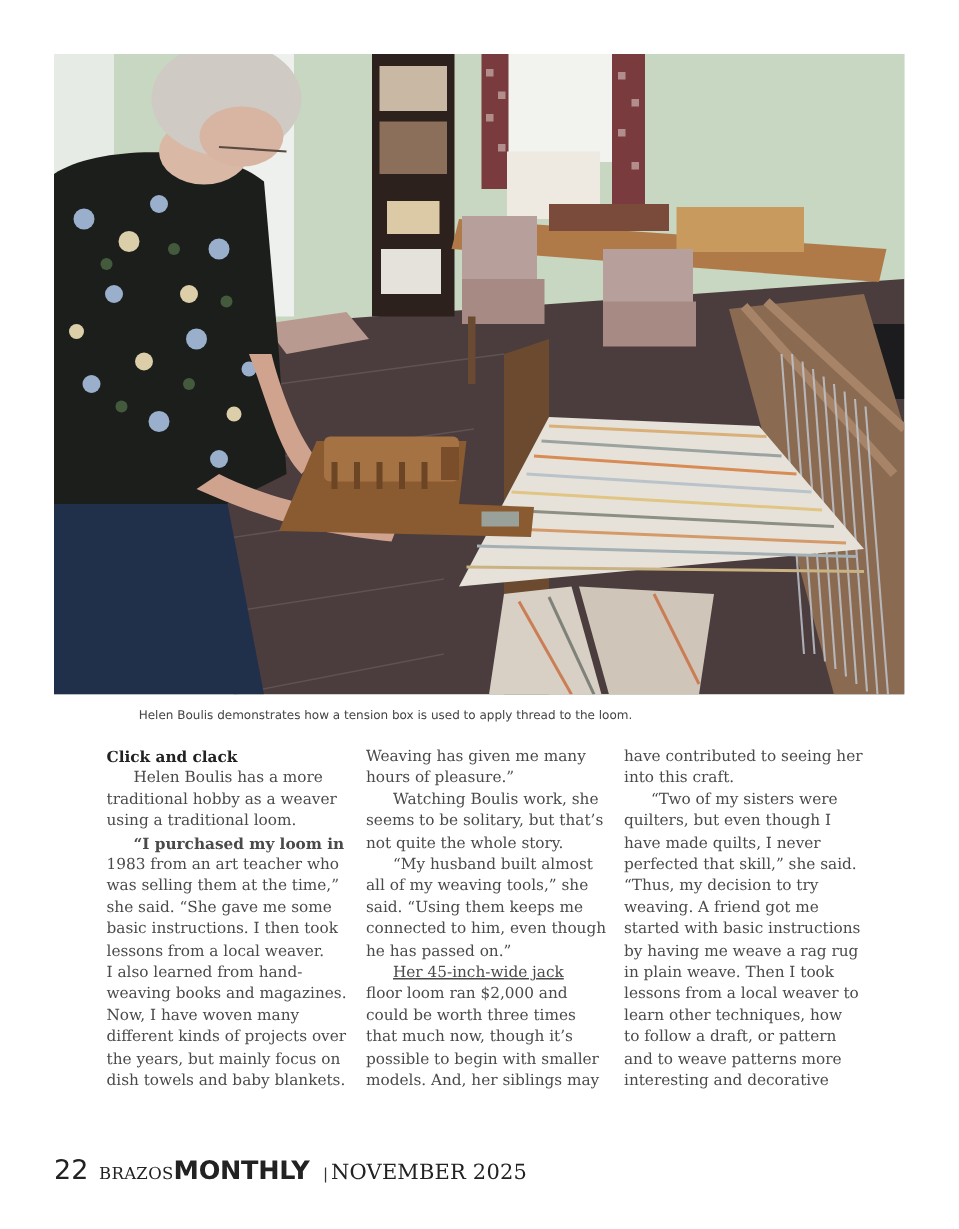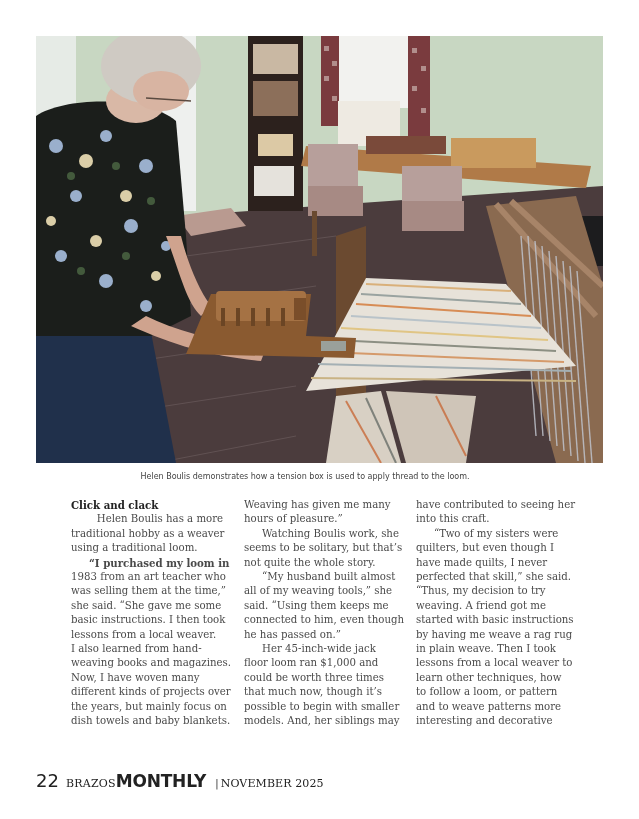--- a/index.html
+++ b/index.html
@@ -1,31 +1,31 @@
 <!DOCTYPE html>
 <html><head>
 <meta charset="utf-8">
 <style>
   html, body { margin: 0; padding: 0; background: #ffffff; }
   body { width: 639px; height: 819px; position: relative; overflow: hidden; font-family: "DejaVu Serif", serif; color: #3a3a3a; }
   .photo { position: absolute; left: 36px; top: 36px; width: 567px; height: 427px; overflow: hidden; background: #c9d6c3; }
   .photo svg { display: block; width: 567px; height: 427px; }
-  .caption { position: absolute; left: 0; top: 472px; width: 514px; text-align: center; font-family: "DejaVu Sans", sans-serif; font-size: 8px; color: #444; letter-spacing: 0; padding-left: 48px; }
+  .caption { position: absolute; left: 0; top: 472px; width: 514px; text-align: center; font-family: "DejaVu Sans", sans-serif; font-size: 8px; color: #444; letter-spacing: 0; }
   .col { position: absolute; top: 498px; width: 160px; font-family: "DejaVu Serif", serif; font-size: 10.2px; line-height: 14.4px; color: #4a4a4a; }
   .col1 { left: 71px; }
   .col2 { left: 244px; }
   .col3 { left: 416px; }
   .subhead { font-family: "DejaVu Serif", serif; font-weight: bold; color: #222; font-size: 10.2px; line-height: 14.4px; }
   .line { white-space: nowrap; display: block; }
   .footer { position: absolute; left: 36px; top: 770px; font-family: "DejaVu Sans", sans-serif; color: #222; white-space: nowrap; }
   .footer .pg { font-weight: normal; font-size: 18px; }
   .footer .brand1 { font-family: "DejaVu Serif", serif; font-size: 11px; letter-spacing: 0.2px; margin-left: 2px; }
   .footer .brand2 { font-weight: bold; font-size: 17px; letter-spacing: -0.2px; }
   .footer .sep { font-size: 10px; margin: 0 2px 0 4px; color: #333; }
-  .footer .date { font-family: "DejaVu Serif", serif; font-size: 11px; letter-spacing: 0.1px; }
+  .footer .date { font-family: "DejaVu Serif", serif; font-size: 14px; letter-spacing: 0.1px; }
 </style>
 </head>
 <body>
 
 <div class="photo">
   <svg viewBox="0 0 567 427" xmlns="http://www.w3.org/2000/svg">
 
     <rect x="0" y="0" width="567" height="427" fill="#c8d7c2"></rect>
 
     <rect x="0" y="0" width="40" height="200" fill="#e6ebe6"></rect>
@@ -166,21 +166,21 @@
     <rect x="258" y="262" width="12" height="22" fill="#7a4e2a"></rect>
     <rect x="285" y="305" width="25" height="10" fill="#9aa09a"></rect>
   </svg>
 </div>
 
 <div class="caption">Helen Boulis demonstrates how a tension box is used to apply thread to the loom.</div>
 
 <div class="col col1">
   <div class="subhead">Click and clack</div>
   <div>
-      <span class="line" style="text-indent: 18px; text-align: center;">Helen Boulis has a more</span>
+      <span class="line" style="text-indent: 18px;">Helen Boulis has a more</span>
       <span class="line">traditional hobby as a weaver</span>
       <span class="line">using a traditional loom.</span>
       <span class="line" style="text-indent: 18px; font-weight: bold;">“I purchased my loom in</span>
       <span class="line">1983 from an art teacher who</span>
       <span class="line">was selling them at the time,”</span>
       <span class="line">she said. “She gave me some</span>
       <span class="line">basic instructions. I then took</span>
       <span class="line">lessons from a local weaver.</span>
       <span class="line">I also learned from hand-</span>
       <span class="line">weaving books and magazines.</span>
@@ -195,22 +195,22 @@
       <span class="line">Weaving has given me many</span>
       <span class="line">hours of pleasure.”</span>
       <span class="line" style="text-indent: 18px;">Watching Boulis work, she</span>
       <span class="line">seems to be solitary, but that’s</span>
       <span class="line">not quite the whole story.</span>
       <span class="line" style="text-indent: 18px;">“My husband built almost</span>
       <span class="line">all of my weaving tools,” she</span>
       <span class="line">said. “Using them keeps me</span>
       <span class="line">connected to him, even though</span>
       <span class="line">he has passed on.”</span>
-      <span class="line" style="text-indent: 18px;">Her 45-inch-wide jack</span>
-      <span class="line">floor loom ran $1,000 and</span>
+      <span class="line" style="text-indent: 18px; text-decoration: underline;">Her 45-inch-wide jack</span>
+      <span class="line">floor loom ran $2,000 and</span>
       <span class="line">could be worth three times</span>
       <span class="line">that much now, though it’s</span>
       <span class="line">possible to begin with smaller</span>
       <span class="line">models. And, her siblings may</span>
     </div>
 </div>
 <div class="col col3">
   <div>
       <span class="line">have contributed to seeing her</span>
       <span class="line">into this craft.</span>
@@ -218,21 +218,21 @@
       <span class="line">quilters, but even though I</span>
       <span class="line">have made quilts, I never</span>
       <span class="line">perfected that skill,” she said.</span>
       <span class="line">“Thus, my decision to try</span>
       <span class="line">weaving. A friend got me</span>
       <span class="line">started with basic instructions</span>
       <span class="line">by having me weave a rag rug</span>
       <span class="line">in plain weave. Then I took</span>
       <span class="line">lessons from a local weaver to</span>
       <span class="line">learn other techniques, how</span>
-      <span class="line">to follow a loom, or pattern</span>
+      <span class="line">to follow a draft, or pattern</span>
       <span class="line">and to weave patterns more</span>
       <span class="line">interesting and decorative</span>
     </div>
 </div>
 
 <div class="footer">
   <span class="pg">22</span>
   <span class="brand1">BRAZOS</span><span class="brand2">MONTHLY</span>
   <span class="sep">|</span><span class="date">NOVEMBER 2025</span>
 </div>

